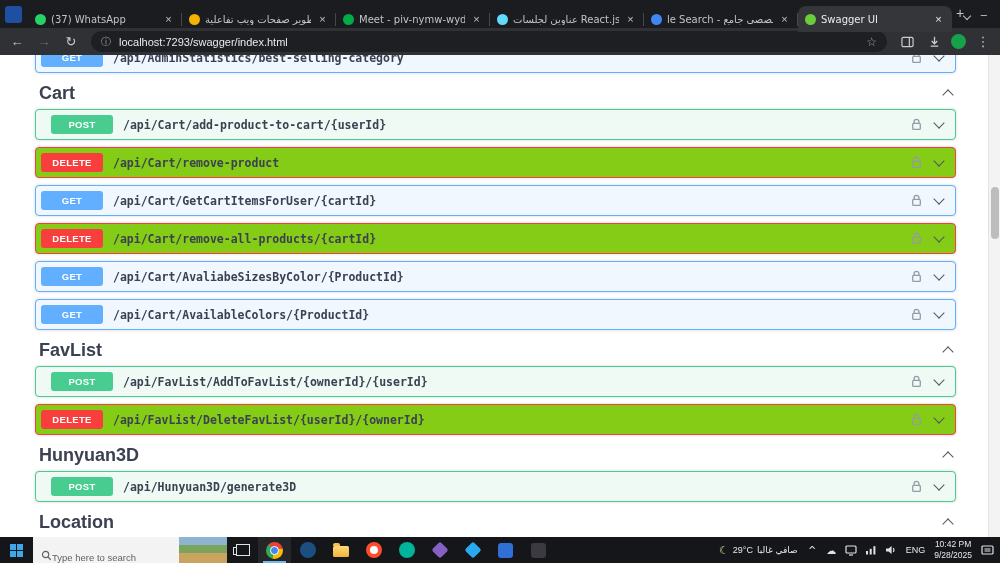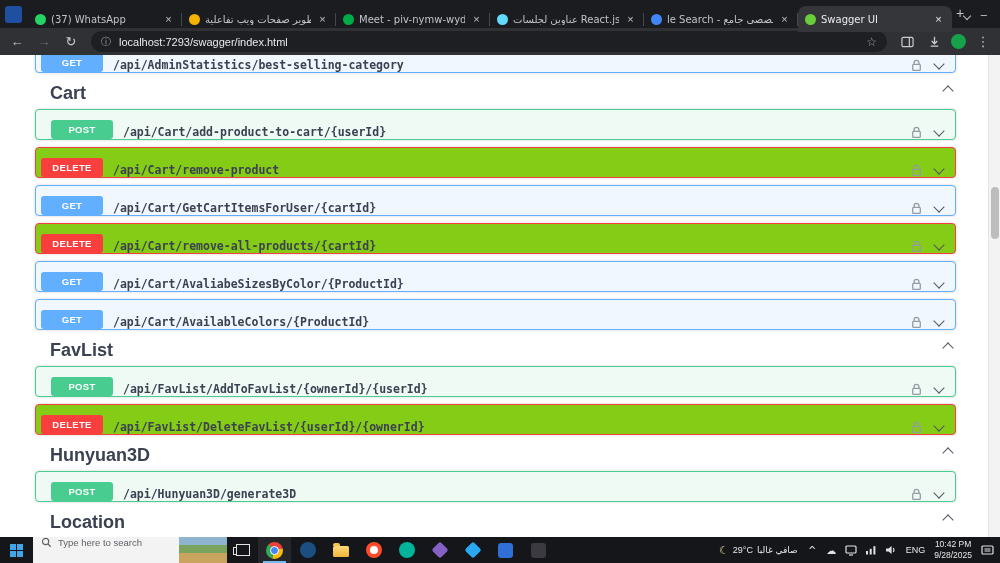--- a/index.html
+++ b/index.html
@@ -31,43 +31,43 @@
   .tool-ic.disabled{color:#686c72;}
   .omnibox{flex:1;height:21px;margin:0 3px;background:#1e1f22;border-radius:11px;display:flex;align-items:center;padding:0 10px;gap:8px;min-width:0;}
   .omni-info{color:#9aa0a6;font-size:10px;flex:none;}
   .omni-url{flex:1;color:#e8eaed;font-size:11px;white-space:nowrap;overflow:hidden;}
   .omni-star{color:#9aa0a6;font-size:12px;flex:none;}
   .avatar{width:15px;height:15px;border-radius:50%;background:#15a24a;flex:none;}
 
   
   .page{position:absolute;top:55px;left:0;right:0;bottom:26px;background:#fff;overflow:hidden;}
   .swagger{padding:0 44px 0 35px;}
-  .opblock{height:29px;margin-bottom:7px;border-radius:4px;display:flex;align-items:flex-end;padding:0 12px 0 5px;border:1px solid;box-shadow:0 0 3px rgba(0,0,0,.18);}
+  .opblock{height:29px;margin-bottom:7px;border-radius:4px;display:flex;align-items:center;padding:0 12px 0 5px;border:1px solid;box-shadow:0 0 3px rgba(0,0,0,.18);}
   .opblock.get{background:#f0f7fe;border-color:#61affe;}
   .opblock.post{background:#effaf4;border-color:#49cc90;padding-left:15px;}
   .opblock.delete{background:#84cc16;border-color:#f93e3e;}
   .opblock:first-child{margin-top:-13px;}
   .method{min-width:46px;padding:4px 8px;text-align:center;border-radius:3px;color:#fff;font-weight:bold;font-size:9.5px;letter-spacing:.3px;flex:none;}
   .method.get{background:#61affe;}
   .method.post{background:#49cc90;}
   .method.delete{background:#f93e3e;}
   .path{margin-left:10px;flex:1;font-family:"DejaVu Sans Mono",monospace;font-size:11.5px;font-weight:bold;color:#3b4151;white-space:nowrap;overflow:hidden;}
   .row-icons{display:flex;align-items:center;gap:13px;flex:none;}
-  .tag-header{height:20px;margin:10px 4px 6px 15px;display:flex;}
+  .tag-header{height:20px;margin:10px 4px 6px 4px;display:flex;align-items:center;}
   .tag-title{flex:1;font-size:18px;font-weight:bold;color:#3b4151;}
   .scrollbar{position:absolute;top:0;right:0;bottom:0;width:11px;background:#f3f3f3;border-left:1px solid #e3e3e3;}
   .scroll-thumb{position:absolute;top:132px;left:1.5px;width:8px;height:52px;background:#bdbdbd;border-radius:4px;}
 
   
   .taskbar{position:absolute;left:0;bottom:0;width:1000px;height:26px;background:#15161a;display:flex;align-items:stretch;color:#e8e8e8;}
   .tb-btn{display:flex;align-items:center;justify-content:center;flex:none;}
   .start{width:33px;}
   .win-logo{display:grid;grid-template-columns:6px 6px;grid-template-rows:6px 6px;gap:1px;}
   .win-logo span{background:#3fa7e8;}
-  .tb-search{width:186px;background:#f3f3f3;color:#5f6368;display:flex;align-items:flex-start;gap:6px;padding-left:8px;font-size:9.5px;position:relative;flex:none;}
+  .tb-search{width:186px;background:#f3f3f3;color:#5f6368;display:flex;align-items:flex-end;padding-left:8px;font-size:9.5px;position:relative;flex:none;}
   .search-img{position:absolute;right:0;top:0;width:48px;height:26px;background:linear-gradient(180deg,#8fb4cf 0 30%,#7aa35e 30% 62%,#c9a45e 62%);}
   .taskview{width:31px;}
   .tv-ic{width:12px;height:10px;border:1px solid #dfe1e4;position:relative;}
   .tv-ic::before{content:"";position:absolute;left:-4px;top:2px;width:3px;height:6px;border:1px solid #dfe1e4;border-right:none;}
   .tb-app{width:33px;position:relative;}
   .tb-app.active{background:rgba(255,255,255,.07);}
   .tb-app.active::after{content:"";position:absolute;bottom:0;left:5px;right:5px;height:2px;background:#76b9ed;}
   .chrome-ic{width:17px;height:17px;border-radius:50%;background:conic-gradient(from -45deg,#ea4335 0 120deg,#fbbc05 0 240deg,#34a853 0 360deg);position:relative;display:block;}
   .chrome-ic::after{content:"";position:absolute;inset:4px;background:#4285f4;border:1.8px solid #fff;border-radius:50%;}
   .circle-ic{width:16px;height:16px;border-radius:50%;display:block;}

